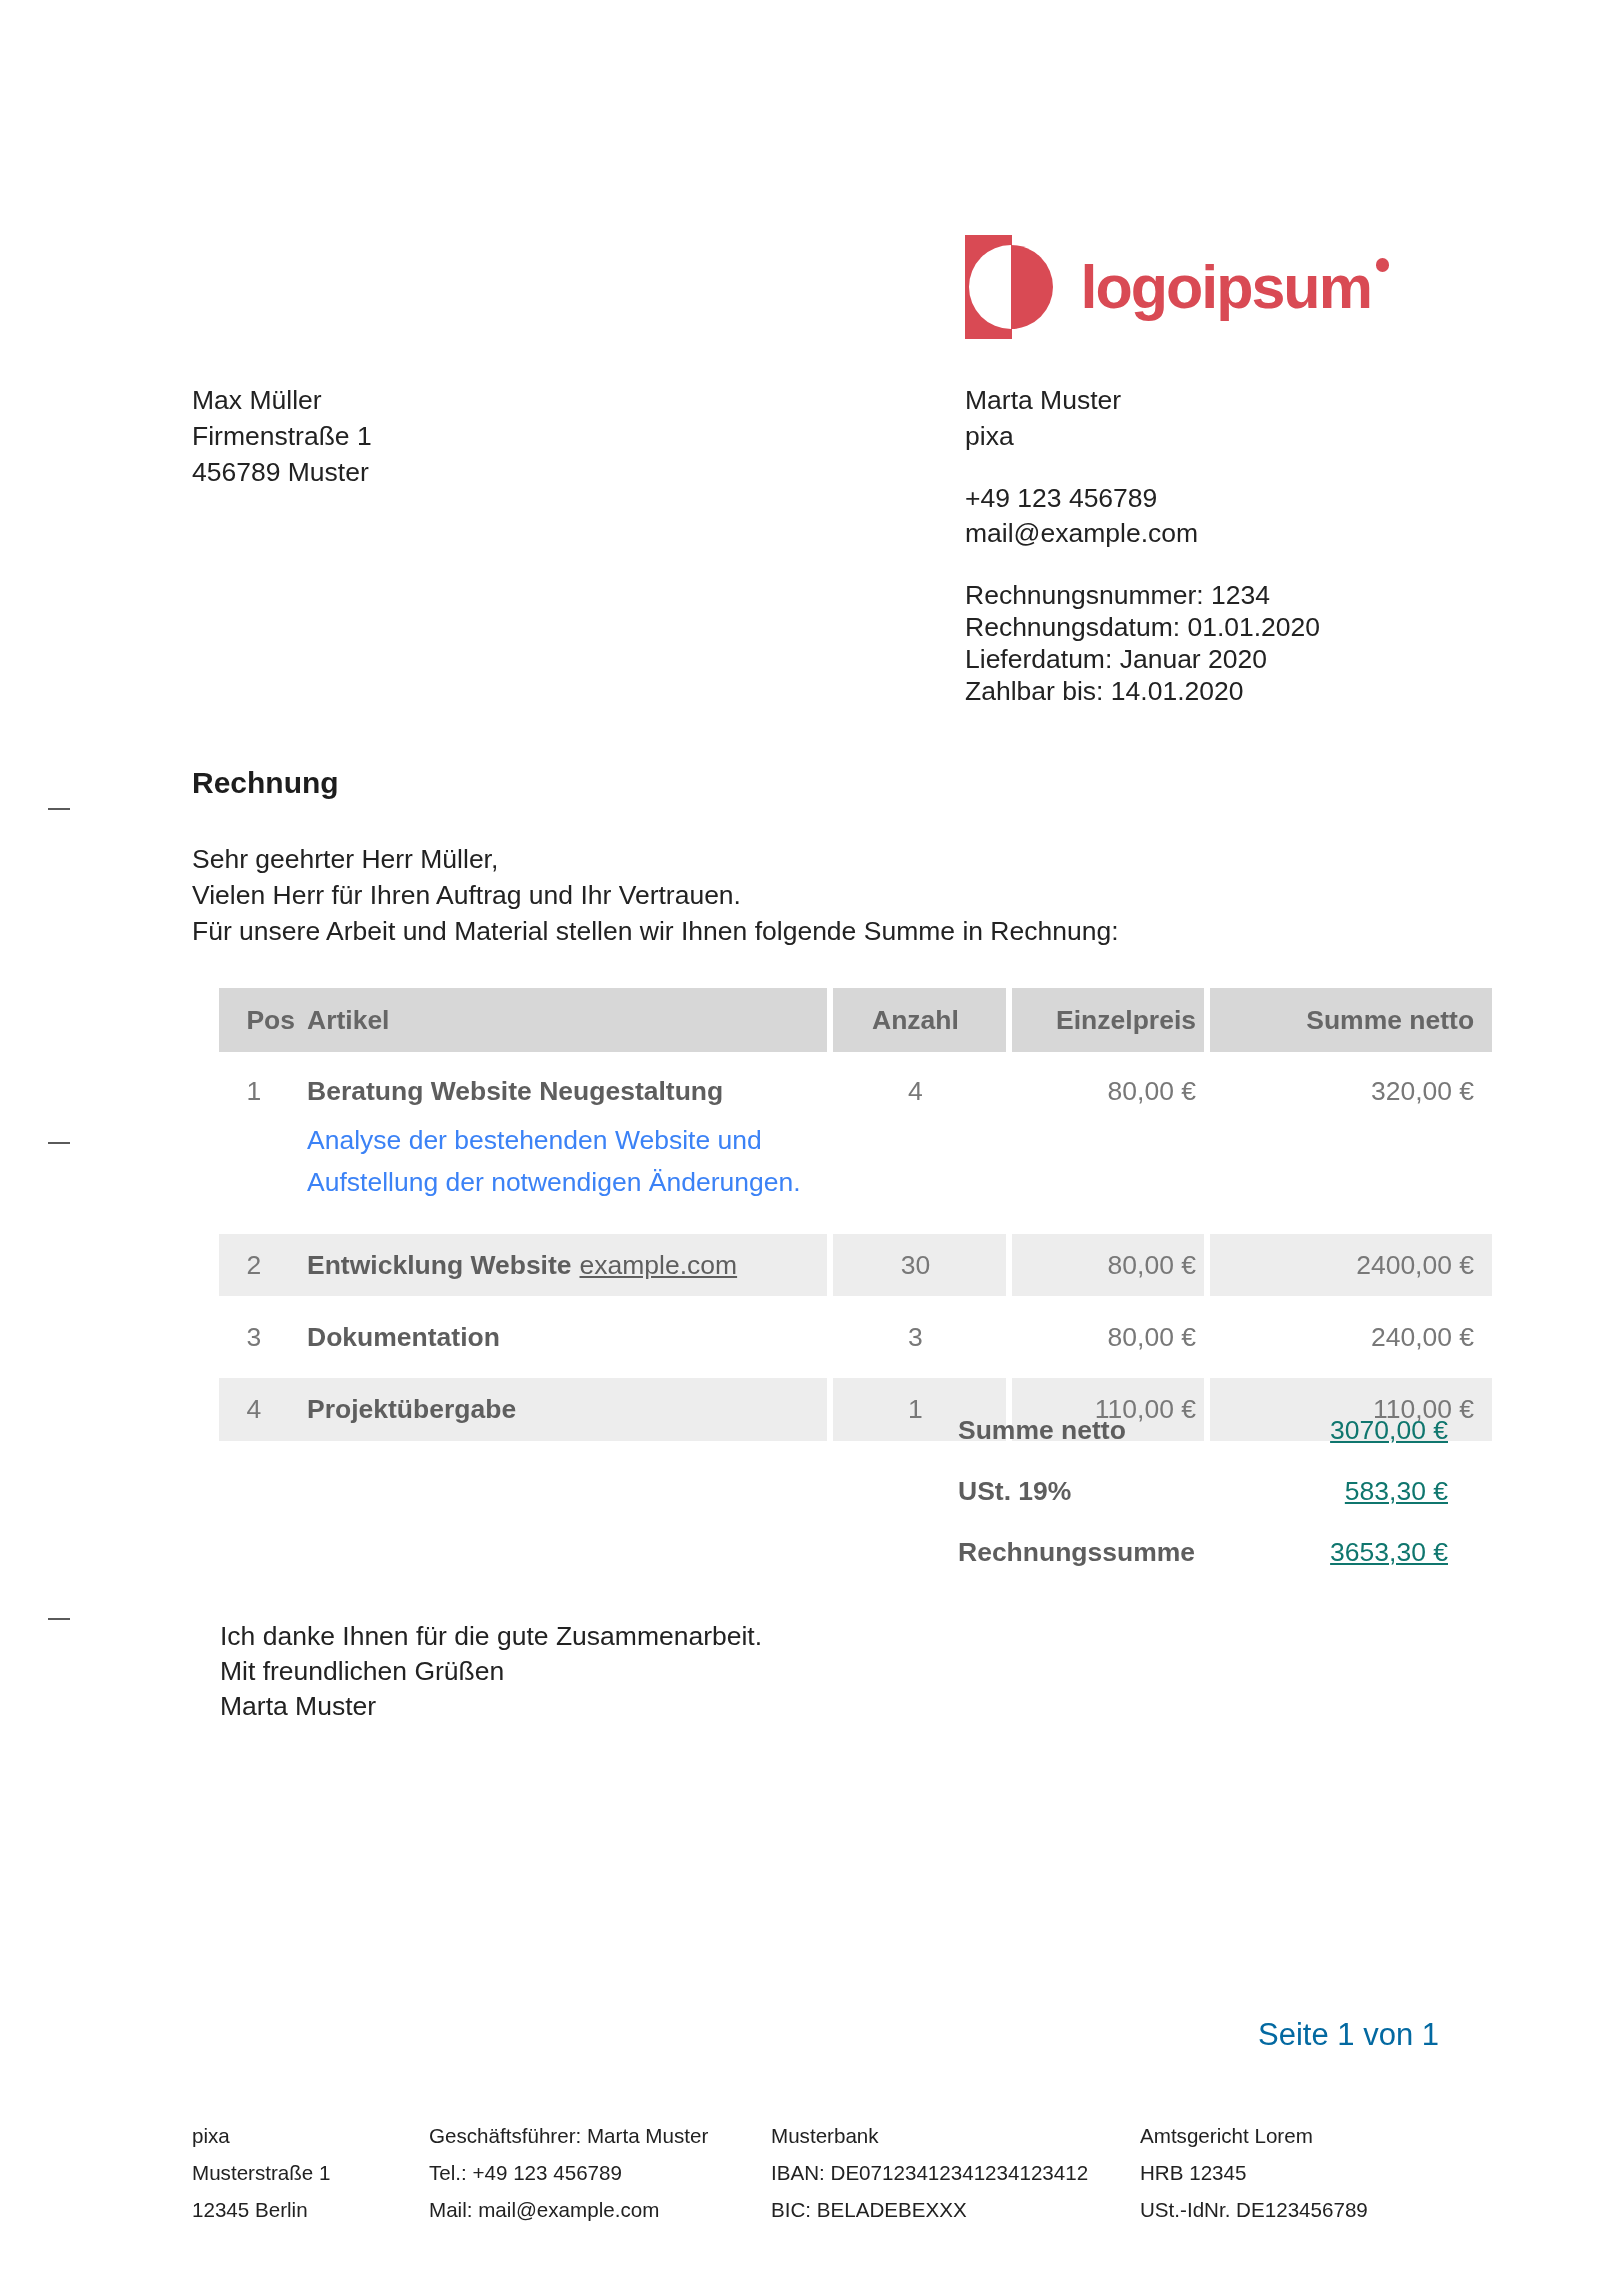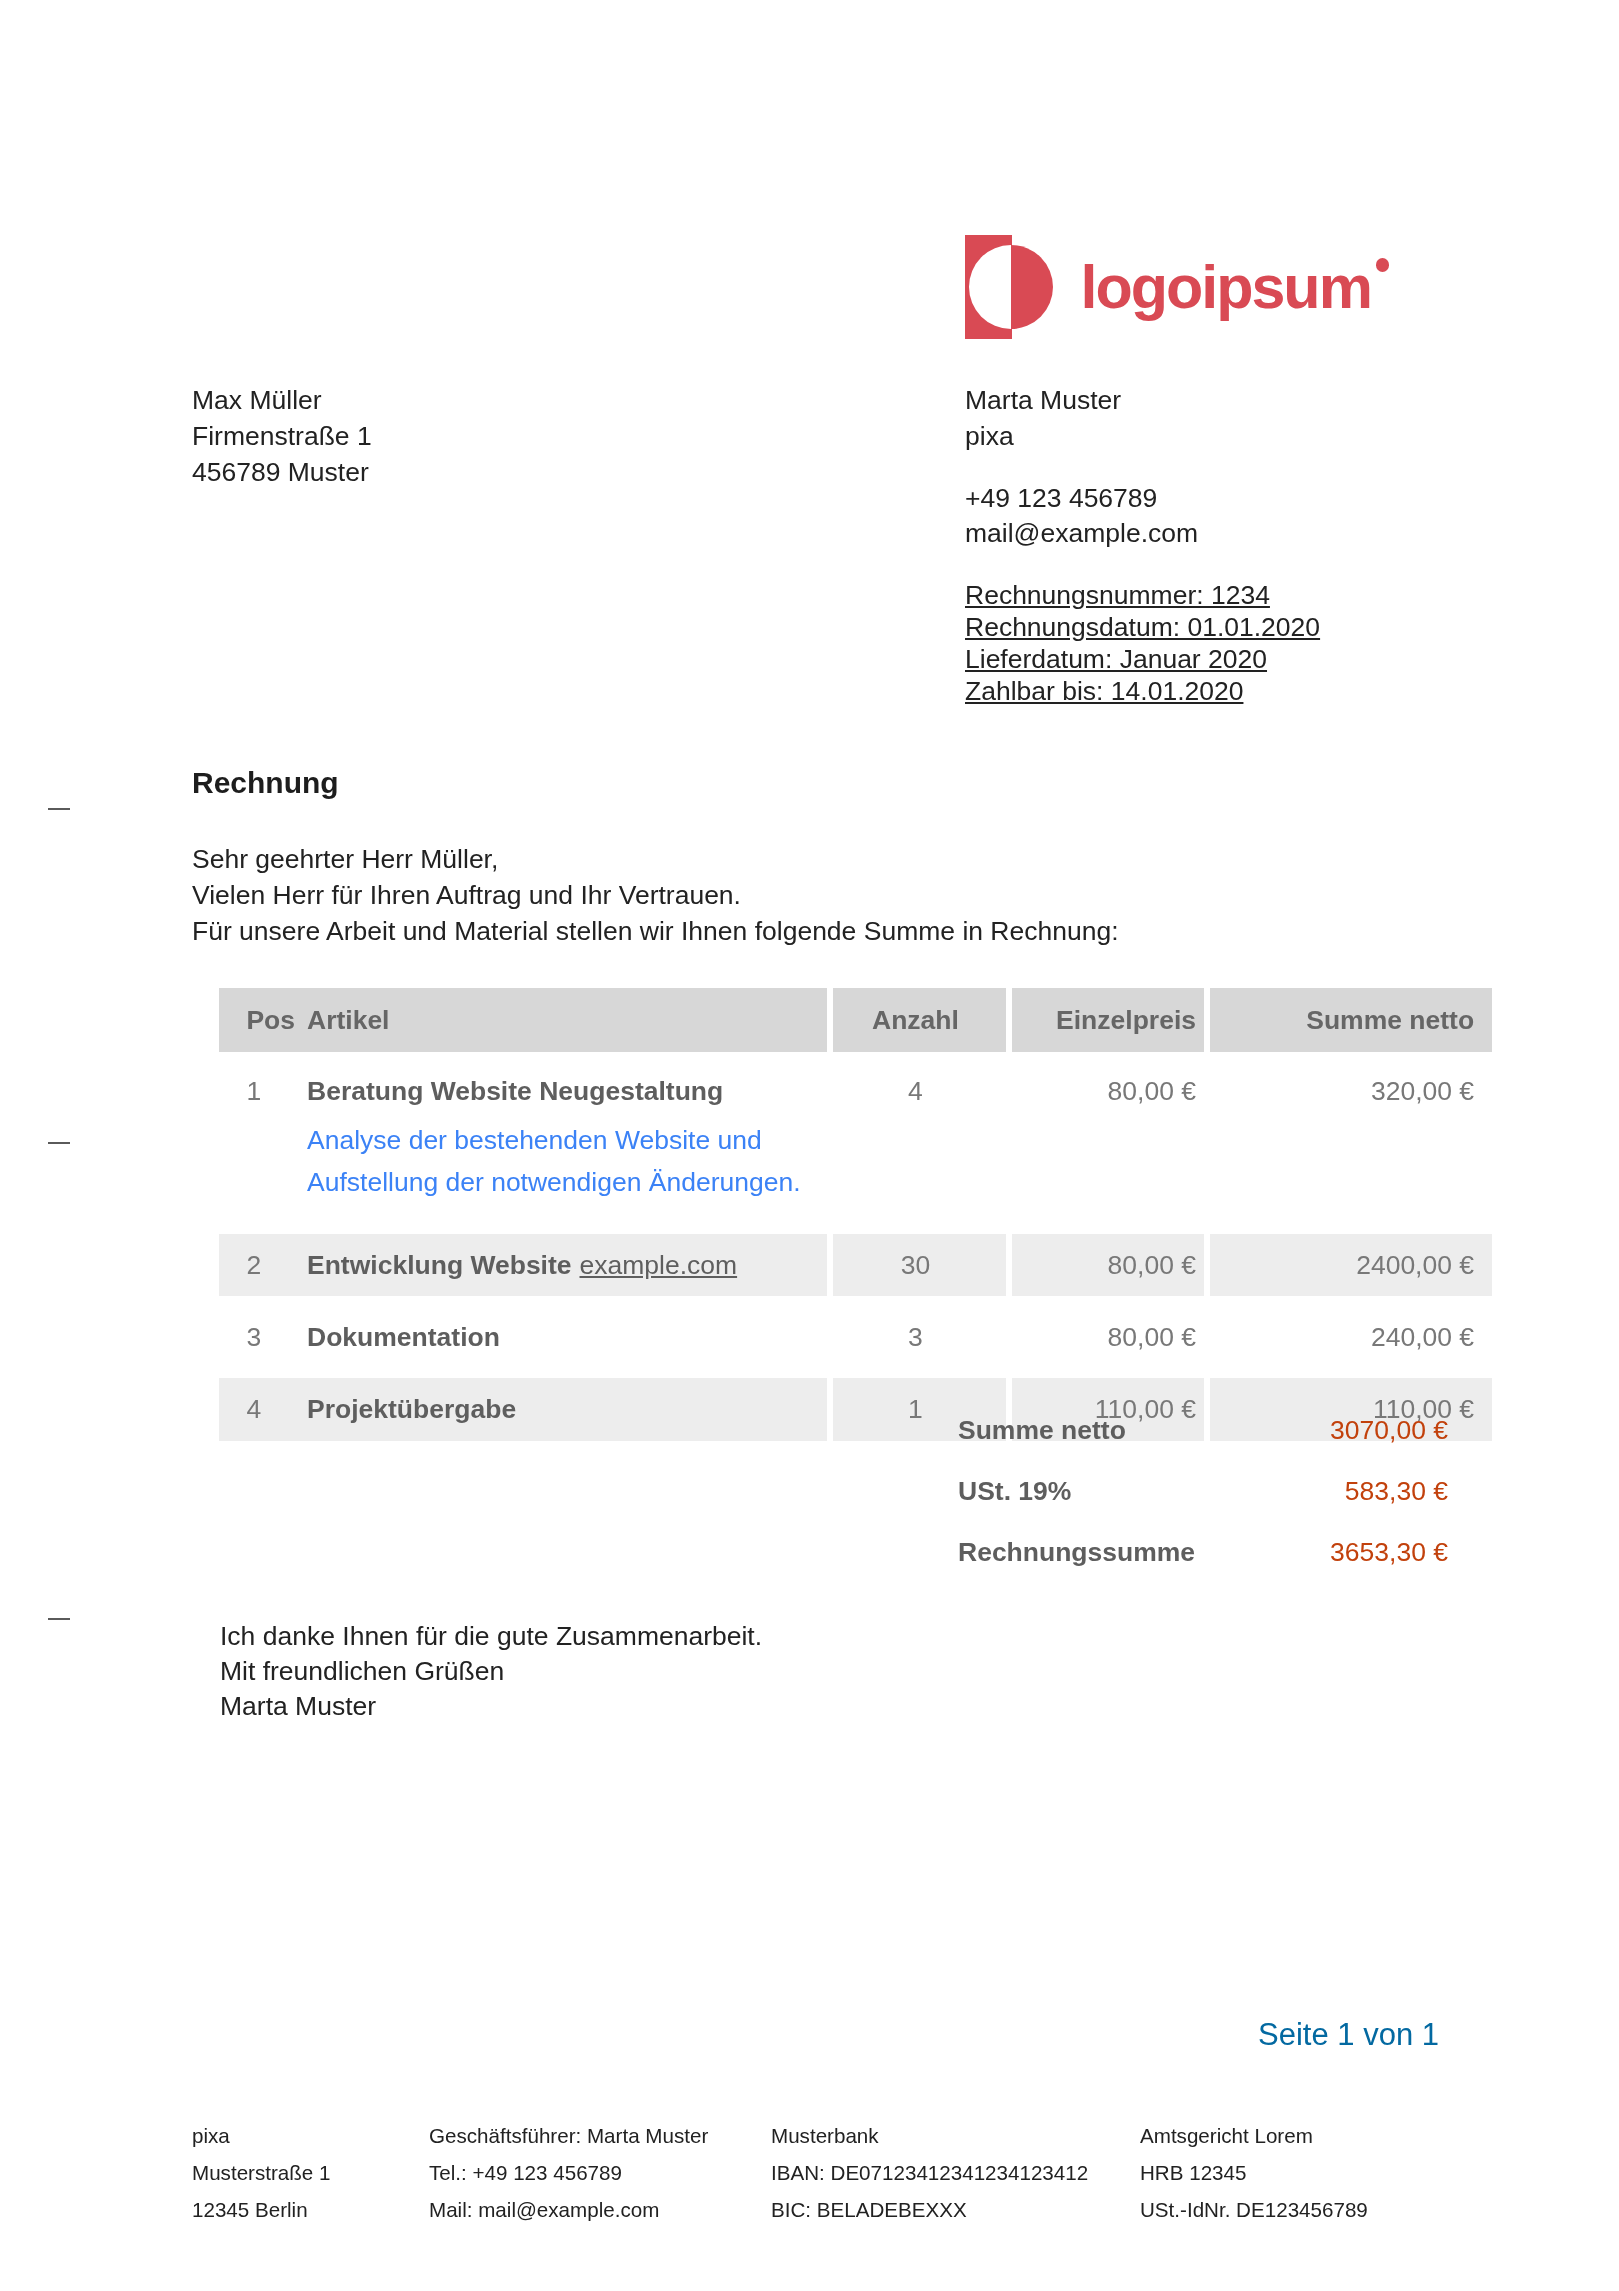--- a/index.html
+++ b/index.html
@@ -18,21 +18,21 @@
   .logo-icon{position:relative;width:90px;height:104px;flex:none;}
   .logo-icon .bar{position:absolute;left:0;top:0;width:47px;height:104px;}
   .logo-icon .circ{position:absolute;left:3.9px;top:9.8px;width:84px;height:84px;border-radius:50%;}
   .logo-word{margin-left:25.5px;font-size:61px;font-weight:bold;letter-spacing:-2px;display:flex;align-items:flex-start;justify-content:center;}
   .logo-dot{display:inline-block;width:13.7px;height:13.7px;border-radius:50%;margin-left:4.9px;margin-top:5.9px;}
   
   .recipient{position:absolute;left:192px;top:382px;font-size:26.5px;line-height:36px;}
   .sender{position:absolute;left:965px;top:382px;font-size:26.5px;}
   .sender .grp1{line-height:36px;}
   .sender .grp2{line-height:35px;margin-top:26.5px;}
-  .sender .grp3{line-height:32px;margin-top:28px;text-decoration:underline;}
+  .sender .grp3{line-height:32px;margin-top:28px;}
   .line{display:block;}
   
   .doc-title{position:absolute;left:192px;top:766px;font-size:30px;font-weight:bold;color:#1d1d1d;}
   .greeting{position:absolute;left:192px;top:841px;font-size:26.5px;line-height:36px;}
   .closing{position:absolute;left:192px;top:1619px;font-size:26.5px;line-height:35px;margin-left:28px;}
   
   .invoice-table{position:absolute;left:191px;top:988px;width:1274px;font-size:26.5px;color:#787878;}
   .t-row{display:grid;grid-template-columns:608px 173px 192px 282px;column-gap:5.9px;margin-bottom:9.8px;padding-left:28px;}
   .cell{padding-top:15.7px;padding-bottom:15.7px;}
   .t-head .cell{background:#d7d7d7;color:#666666;font-weight:bold;padding-top:16.7px;padding-bottom:16.7px;}
@@ -43,21 +43,21 @@
   .item-desc{color:#3b82f6;max-width:500px;line-height:42px;margin-top:11.8px;}
   .item-link{font-weight:normal;color:#5e5e5e;text-decoration:underline;margin-left:0.30em;cursor:pointer;}
   .c-qty{text-align:center;padding-right:7.8px;}
   .c-price{text-align:right;padding-right:7.8px;}
   .c-sum{text-align:right;padding-right:17.6px;}
   .row1 .cell{padding-top:13.7px;padding-bottom:21.6px;}
   
   .totals{position:absolute;left:958px;top:1415px;width:490px;font-size:26.5px;}
   .totals-row{display:flex;justify-content:space-between;margin-bottom:30px;}
   .totals-label{font-weight:bold;color:#5e5e5e;}
-  .totals-value{color:#c2410c;}
+  .totals-value{color:#0f766e;text-decoration:underline;}
   
   .page-indicator{position:absolute;right:180px;top:2017px;font-size:31px;color:#0369a1;}
   
   .footer-col{position:absolute;top:2117px;font-size:20.6px;line-height:37px;color:#222;}
   .fc1{left:192px;} .fc2{left:429px;} .fc3{left:771px;} .fc4{left:1140px;}
 </style>
 </head>
 <body>
 
 <div class="page">

